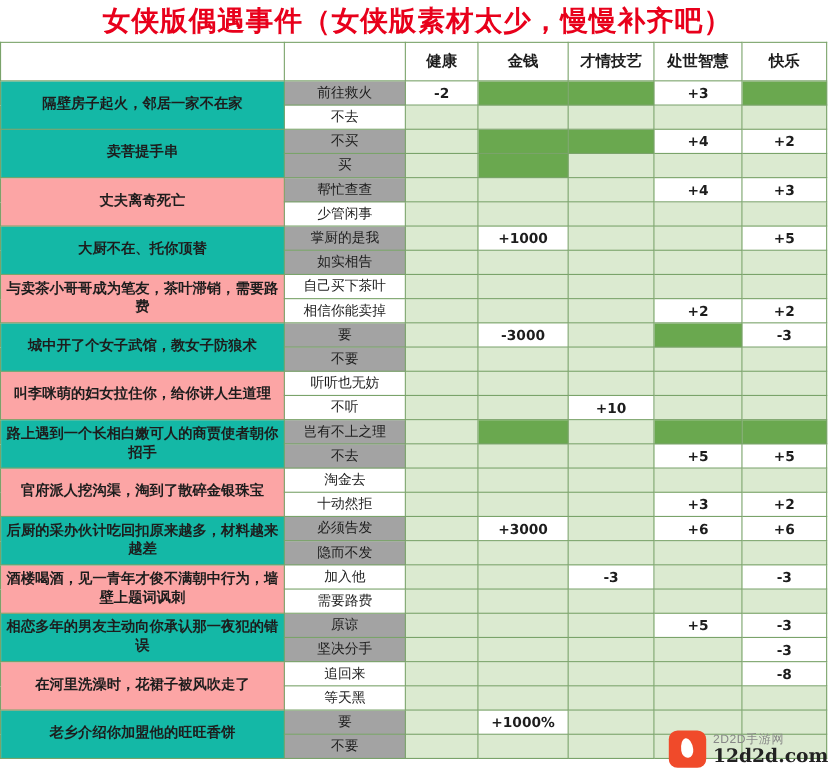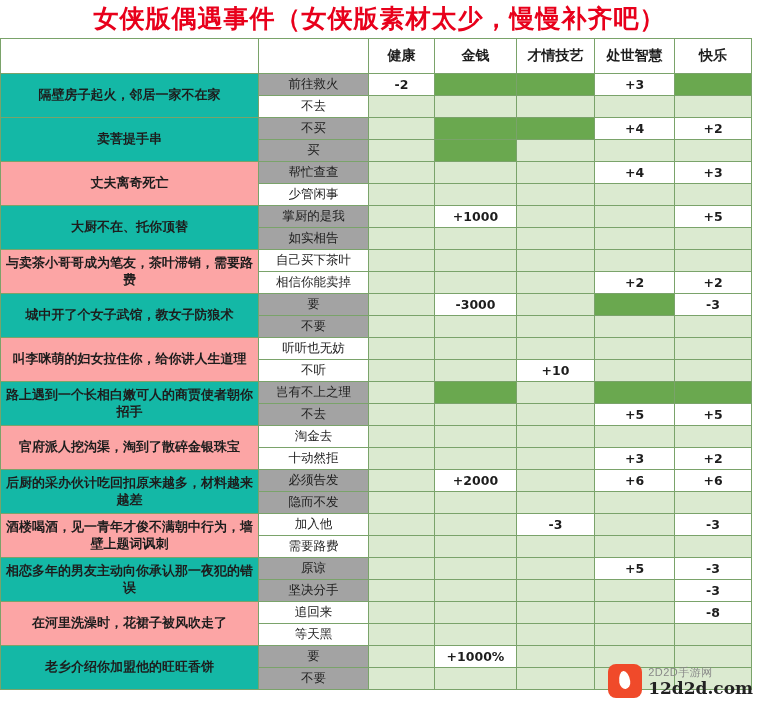--- a/index.html
+++ b/index.html
@@ -262,21 +262,21 @@
         <td class="val fill-light"></td>
         <td class="val fill-light"></td>
         <td class="val fill-light"></td>
         <td class="val fill-white">+3</td>
         <td class="val fill-white">+2</td>
       </tr>
       <tr>
         <td class="evt" rowspan="2">后厨的采办伙计吃回扣原来越多，材料越来越差</td>
         <td class="opt light">必须告发</td>
         <td class="val fill-light"></td>
-        <td class="val fill-white">+2000</td>
+        <td class="val fill-white">+3000</td>
         <td class="val fill-light"></td>
         <td class="val fill-white">+6</td>
         <td class="val fill-white">+6</td>
       </tr>
       <tr>
         <td class="opt light">隐而不发</td>
         <td class="val fill-light"></td>
         <td class="val fill-light"></td>
         <td class="val fill-light"></td>
         <td class="val fill-light"></td>

